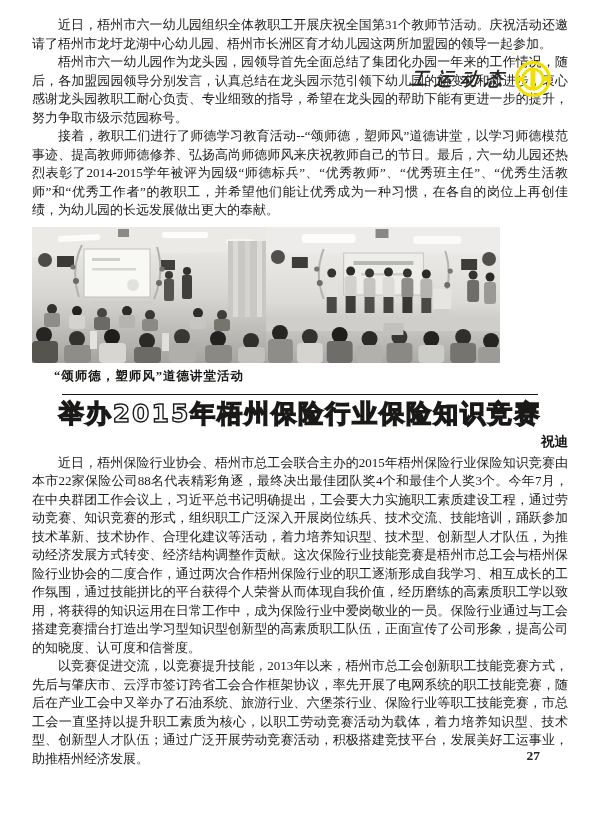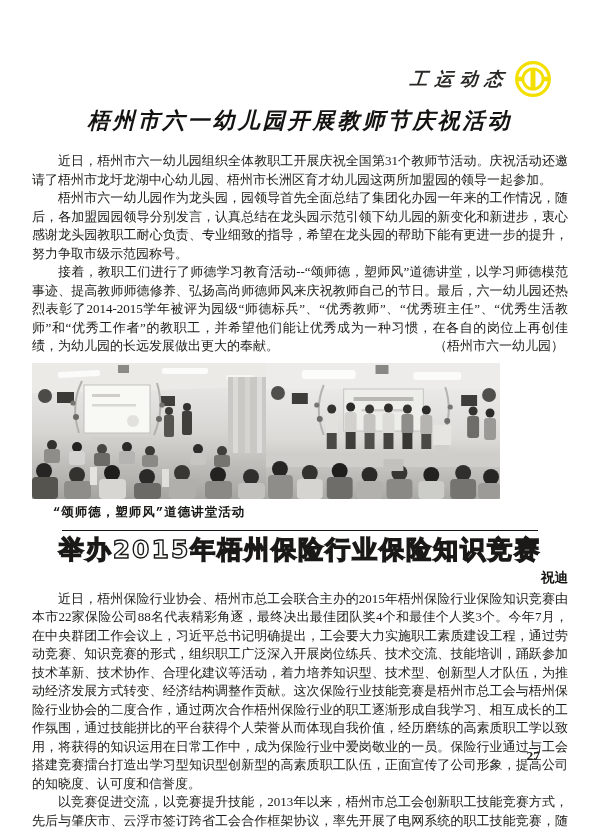--- a/index.html
+++ b/index.html
@@ -46,21 +46,20 @@
   .first-after-title{margin-top:16px;}
   .attr-float{
     float:right;
     text-indent:0;
     padding-right:4px;
     font-size:13px;
   }
   .photo-row{
     display:flex;
     margin-top:7px;
-    font-family:Liberation Mono, monospace;
   }
   .photo-fig{margin:0;width:234px;}
   .photo-frame{
     width:234px;height:136px;display:block;
     background:#cccbc9;
   }
   .photo-caption{
     margin-top:5px;
     text-align:center;
     font-size:12.5px;
@@ -113,25 +112,24 @@
       <circle cx="20" cy="20" r="17.2" fill="none" stroke="#F3DF00" stroke-width="3.4"></circle>
       <circle cx="20" cy="20" r="10.6" fill="none" stroke="#F3DF00" stroke-width="3"></circle>
       <rect x="17.4" y="9.6" width="5.2" height="20.8" rx="1.6" fill="#F3DF00"></rect>
       <rect x="2.6" y="17.6" width="6.4" height="4.8" fill="#F3DF00"></rect>
       <rect x="31" y="17.6" width="6.4" height="4.8" fill="#F3DF00"></rect>
     </svg>
   </div>
 
   <div class="content">
 
-    <h1 class="article1-title">梧州市六一幼儿园开展教师节庆祝活动</h1>
 
     <p class="body-p first-after-title">近日，梧州市六一幼儿园组织全体教职工开展庆祝全国第31个教师节活动。庆祝活动还邀请了梧州市龙圩龙湖中心幼儿园、梧州市长洲区育才幼儿园这两所加盟园的领导一起参加。</p>
     <p class="body-p">梧州市六一幼儿园作为龙头园，园领导首先全面总结了集团化办园一年来的工作情况，随后，各加盟园园领导分别发言，认真总结在龙头园示范引领下幼儿园的新变化和新进步，衷心感谢龙头园教职工耐心负责、专业细致的指导，希望在龙头园的帮助下能有更进一步的提升，努力争取市级示范园称号。</p>
-    <p class="body-p"><span>接着，教职工们进行了师德学习教育活动--“颂师德，塑师风”道德讲堂，以学习师德模范事迹、提高教师师德修养、弘扬高尚师德师风来庆祝教师自己的节日。最后，六一幼儿园还热烈表彰了2014-2015学年被评为园级“师德标兵”、“优秀教师”、“优秀班主任”、“优秀生活教师”和“优秀工作者”的教职工，并希望他们能让优秀成为一种习惯，在各自的岗位上再创佳绩，为幼儿园的长远发展做出更大的奉献。</span><span class="attr-float">（梧州市六一幼儿园）</span></p>
+    <p class="body-p"><span>接着，教职工们进行了师德学习教育活动--“颂师德，塑师风”道德讲堂，以学习师德模范事迹、提高教师师德修养、弘扬高尚师德师风来庆祝教师自己的节日。最后，六一幼儿园还热烈表彰了2014-2015学年被评为园级“师德标兵”、“优秀教师”、“优秀班主任”、“优秀生活教师”和“优秀工作者”的教职工，并希望他们能让优秀成为一种习惯，在各自的岗位上再创佳绩，为幼儿园的长远发展做出更大的奉献。</span></p>
 
     <div class="photo-row">
 
       <figure class="photo-fig">
         <svg class="photo-frame" viewBox="0 0 234 136" preserveAspectRatio="none">
           <defs>
             <linearGradient id="wallL" x1="0" y1="0" x2="0" y2="1">
               <stop offset="0" stop-color="#efeeec"></stop>
                 <stop offset="0.5" stop-color="#d7d6d3"></stop>
                 <stop offset="1" stop-color="#a5a4a1"></stop>

